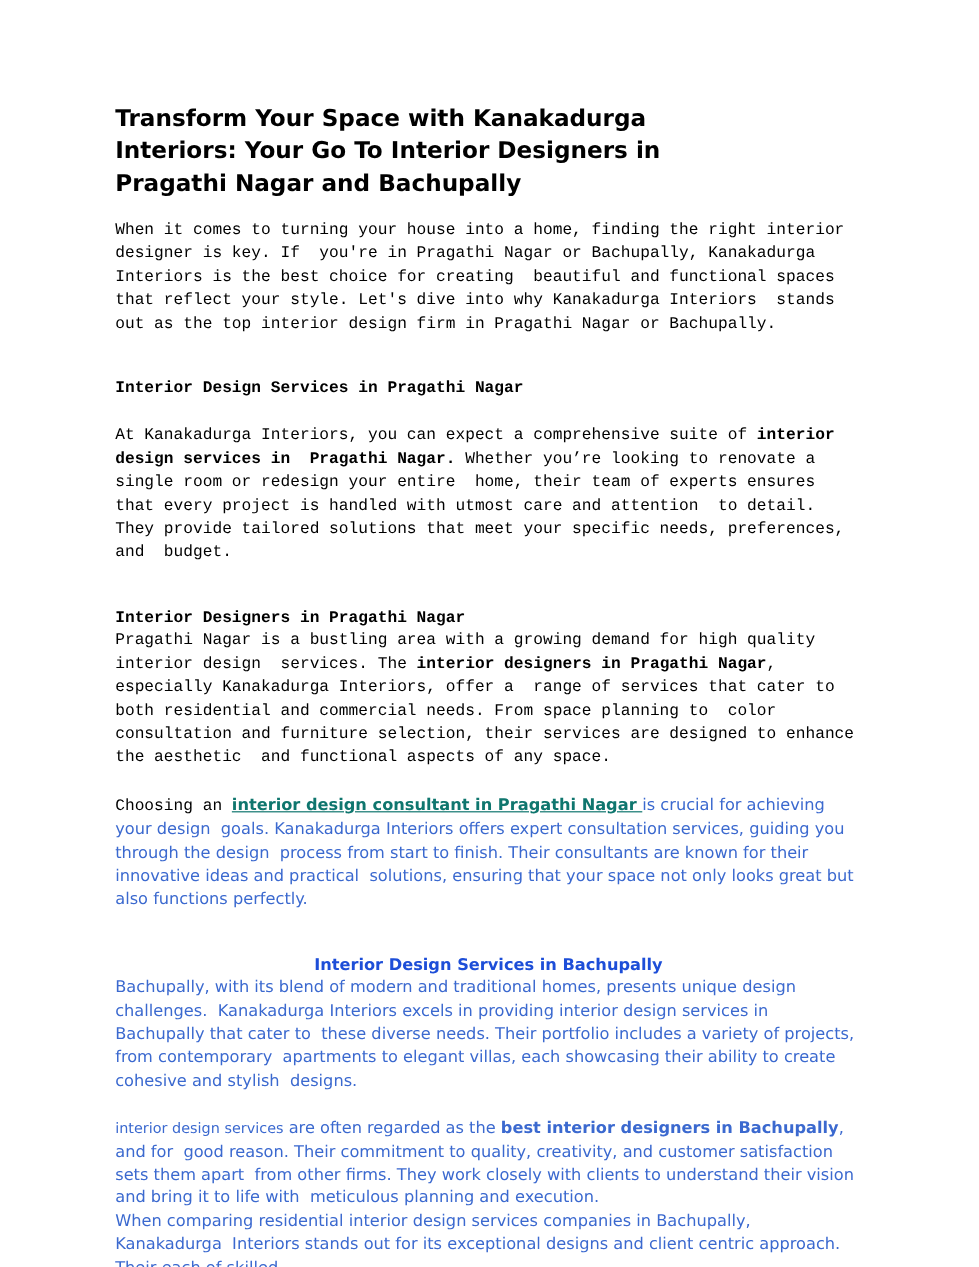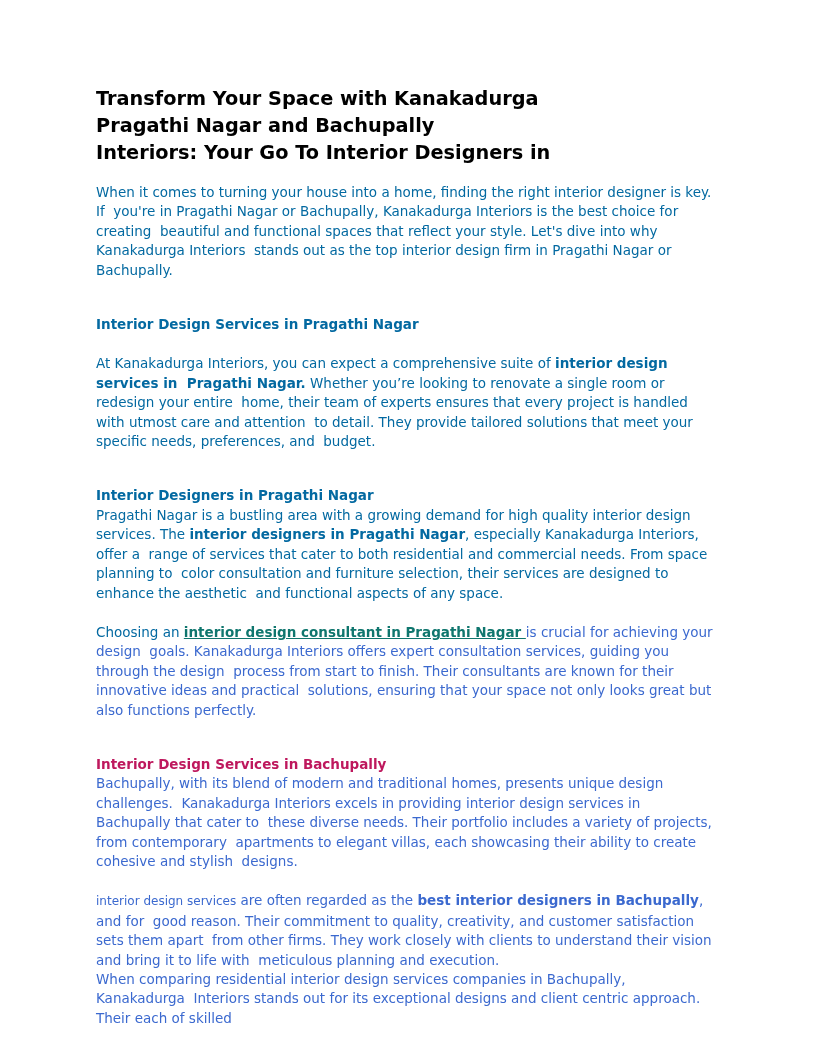--- a/index.html
+++ b/index.html
@@ -40,42 +40,42 @@
   }
   .para {
     margin: 20px 0 0 0;
     font-size: 13.5px;
     line-height: 19.4px;
     white-space: pre-wrap;
   }
   .attached {
     margin-top: 0;
   }
-  .black { color: #0369a1; }
+  .black { color: #000000; font-family: Liberation Mono, monospace; }
   .blue  { color: #3b69cf; }
-  .blue-heading { color: #be185d; }
+  .blue-heading { color: #1d4ed8; text-align: center; }
   b.inline-bold { font-weight: bold; }
   a.doc-link {
     color: #0f766e;
     font-weight: bold;
     text-decoration: underline;
     cursor: pointer;
   }
   .small-run { font-size: 12px; }
 </style>
 </head>
 <body>
 
 <div class="page">
   <div class="content">
 
     <h1 class="title">
         <span class="tline">Transform Your Space with Kanakadurga</span>
+        <span class="tline">Interiors: Your Go To  Interior Designers in</span>
         <span class="tline">Pragathi Nagar and Bachupally</span>
-        <span class="tline">Interiors: Your Go To  Interior Designers in</span>
       </h1>
 
     <p class="para black attached">When it comes to turning your house into a home, finding the right interior designer is key. If  you're in Pragathi Nagar or Bachupally, Kanakadurga Interiors is the best choice for creating  beautiful and functional spaces that reflect your style. Let's dive into why Kanakadurga Interiors  stands out as the top interior design firm in Pragathi Nagar or Bachupally.</p>
 
     <h2 class="heading black">Interior Design Services in Pragathi Nagar</h2>
 
     <p class="para black"><span>At Kanakadurga Interiors, you can expect a comprehensive suite of </span><b class="inline-bold">interior design services in  Pragathi Nagar.</b><span> Whether you’re looking to renovate a single room or redesign your entire  home, their team of experts ensures that every project is handled with utmost care and attention  to detail. They provide tailored solutions that meet your specific needs, preferences, and  budget.</span></p>
 
     <h2 class="heading black">Interior Designers in Pragathi Nagar</h2>
 

